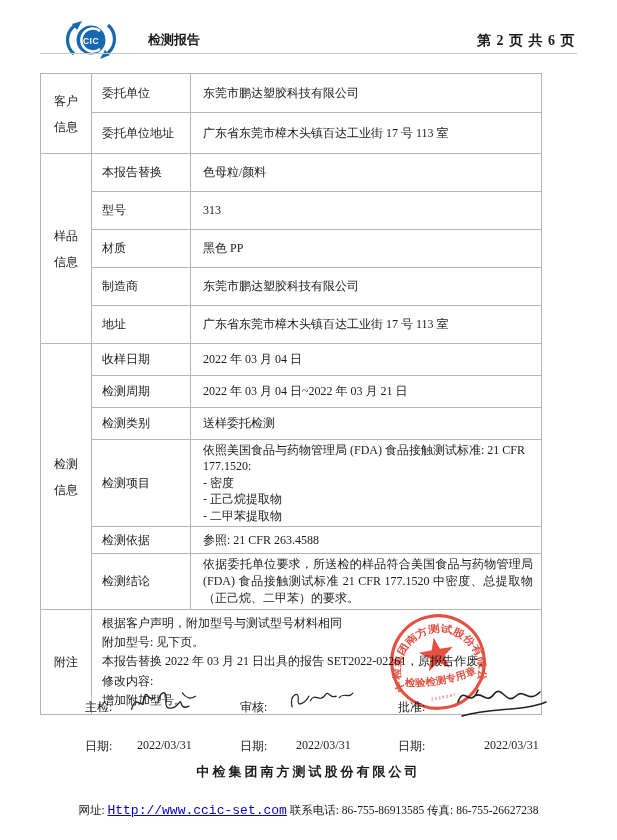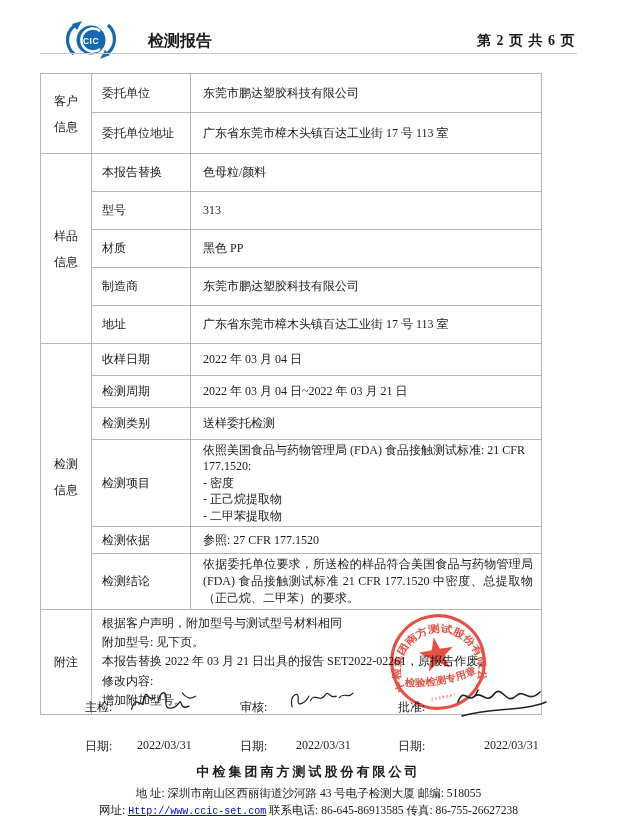--- a/index.html
+++ b/index.html
@@ -5,21 +5,21 @@
   html,body { margin:0; padding:0; background:#e8e8e8; }
   .page {
     position:relative; width:617px; height:840px; margin:0 auto;
     background:#fff; overflow:hidden;
     font-family:"Liberation Serif","DejaVu Serif",serif;
     color:var(--text-black,#1a1a1a);
   }
   .abs { position:absolute; }
 
   
-  .hdr-title { left:148px; top:31px; font-size:16px; font-weight:bold; }
+  .hdr-title { left:148px; top:31px; font-size:13px; font-weight:bold; }
   .hdr-no    { left:262px; top:32px; font-size:12.5px; font-weight:bold; }
   .hdr-page  { left:477px; top:32px; font-size:14px; font-weight:bold; letter-spacing:1px; }
   .hdr-rule  { left:40px; top:53px; width:537px; height:1px; background:#c9c9c9; }
   .logo { left:62px; top:16px; width:58px; height:48px; }
   .logo .disc { fill:var(--logo-blue,#1668b0); }
   .logo .swoosh { stroke:var(--logo-blue,#1668b0); stroke-width:3.2; fill:none; }
   .logo .arrowhead { fill:var(--logo-blue,#1668b0); }
   .logo text { fill:#fff; font-family:"Liberation Sans",sans-serif; font-weight:bold; }
   .logo .ccut { stroke:#fff; stroke-width:2.4; fill:none; }
 
@@ -48,21 +48,21 @@
   .stamp .ring { stroke:var(--stamp-red,#e23d2e); stroke-width:3.6; fill:none; }
   .stamp .star { fill:var(--stamp-red,#e23d2e); }
   .stamp text { fill:var(--stamp-red,#e23d2e); font-weight:bold; }
 
   
   .ftr { left:0; width:617px; text-align:center; }
   .ftr-company { top:763px; font-size:13px; font-weight:bold; letter-spacing:3px; }
   .ftr-line { top:786px; font-size:11.5px; }
   .ftr-line2 { top:803px; font-size:11.5px; }
   .ftr-link { color:var(--link-blue,#0000cc); text-decoration:underline;
-    font-family:"Liberation Mono","DejaVu Sans Mono",monospace; font-size:10px; }
+    font-family:"Liberation Mono","DejaVu Sans Mono",monospace; font-size:13px; }
 </style>
 </head>
 <body>
 
 <div class="page">
 
   <svg class="abs logo" viewBox="0 0 58 48">
     <path class="swoosh" d="M 12,38 A 20 19 0 0 1 12,10"></path>
     <path class="arrowhead" d="M 10,8 L 20,5 L 15,14 Z"></path>
     <path class="swoosh" d="M 46,9 A 20 19 0 0 1 46,37"></path>
@@ -133,21 +133,21 @@
       <tr class="h82">
         <td class="fld">检测项目</td>
         <td class="val multiline">依照美国食品与药物管理局 (FDA) 食品接触测试标准: 21 CFR
 177.1520:
 - 密度
 - 正己烷提取物
 - 二甲苯提取物</td>
       </tr>
       <tr class="h22">
         <td class="fld">检测依据</td>
-        <td class="val">参照: 27 CFR 177.1520</td>
+        <td class="val">参照: 21 CFR 263.4588</td>
       </tr>
       <tr class="h51">
         <td class="fld">检测结论</td>
         <td class="val justify">依据委托单位要求，所送检的样品符合美国食品与药物管理局 (FDA) 食品接触测试标准 21 CFR 177.1520 中密度、总提取物（正己烷、二甲苯）的要求。</td>
       </tr>
 
       <tr class="h96">
         <td class="sec">附注</td>
         <td class="note" colspan="2">根据客户声明，附加型号与测试型号材料相同
 附加型号: 见下页。
@@ -188,16 +188,15 @@
   </svg>
 
   <span class="abs sig-label" style="left:85px;top:738px">日期:</span>
   <span class="abs date-val" style="left:137px;top:738px">2022/03/31</span>
   <span class="abs sig-label" style="left:240px;top:738px">日期:</span>
   <span class="abs date-val" style="left:296px;top:738px">2022/03/31</span>
   <span class="abs sig-label" style="left:398px;top:738px">日期:</span>
   <span class="abs date-val" style="left:484px;top:738px">2022/03/31</span>
 
   <div class="abs ftr ftr-company">中检集团南方测试股份有限公司</div>
-  <div class="abs ftr ftr-line">地  址: 深圳市南山区西丽街道沙河路 43 号电子检测大厦   邮编: 518055</div>
-  <div class="abs ftr ftr-line2"><span>网址: </span><a href="#" class="ftr-link">Http://www.ccic-set.com</a><span> 联系电话: 86-645-86913585 传真: 86-755-26627238</span></div>
+  <div class="abs ftr ftr-line2"><span>网址: </span><a href="#" class="ftr-link">Http://www.ccic-set.com</a><span> 联系电话: 86-755-86913585 传真: 86-755-26627238</span></div>
 
 </div>
 
 </body></html>

